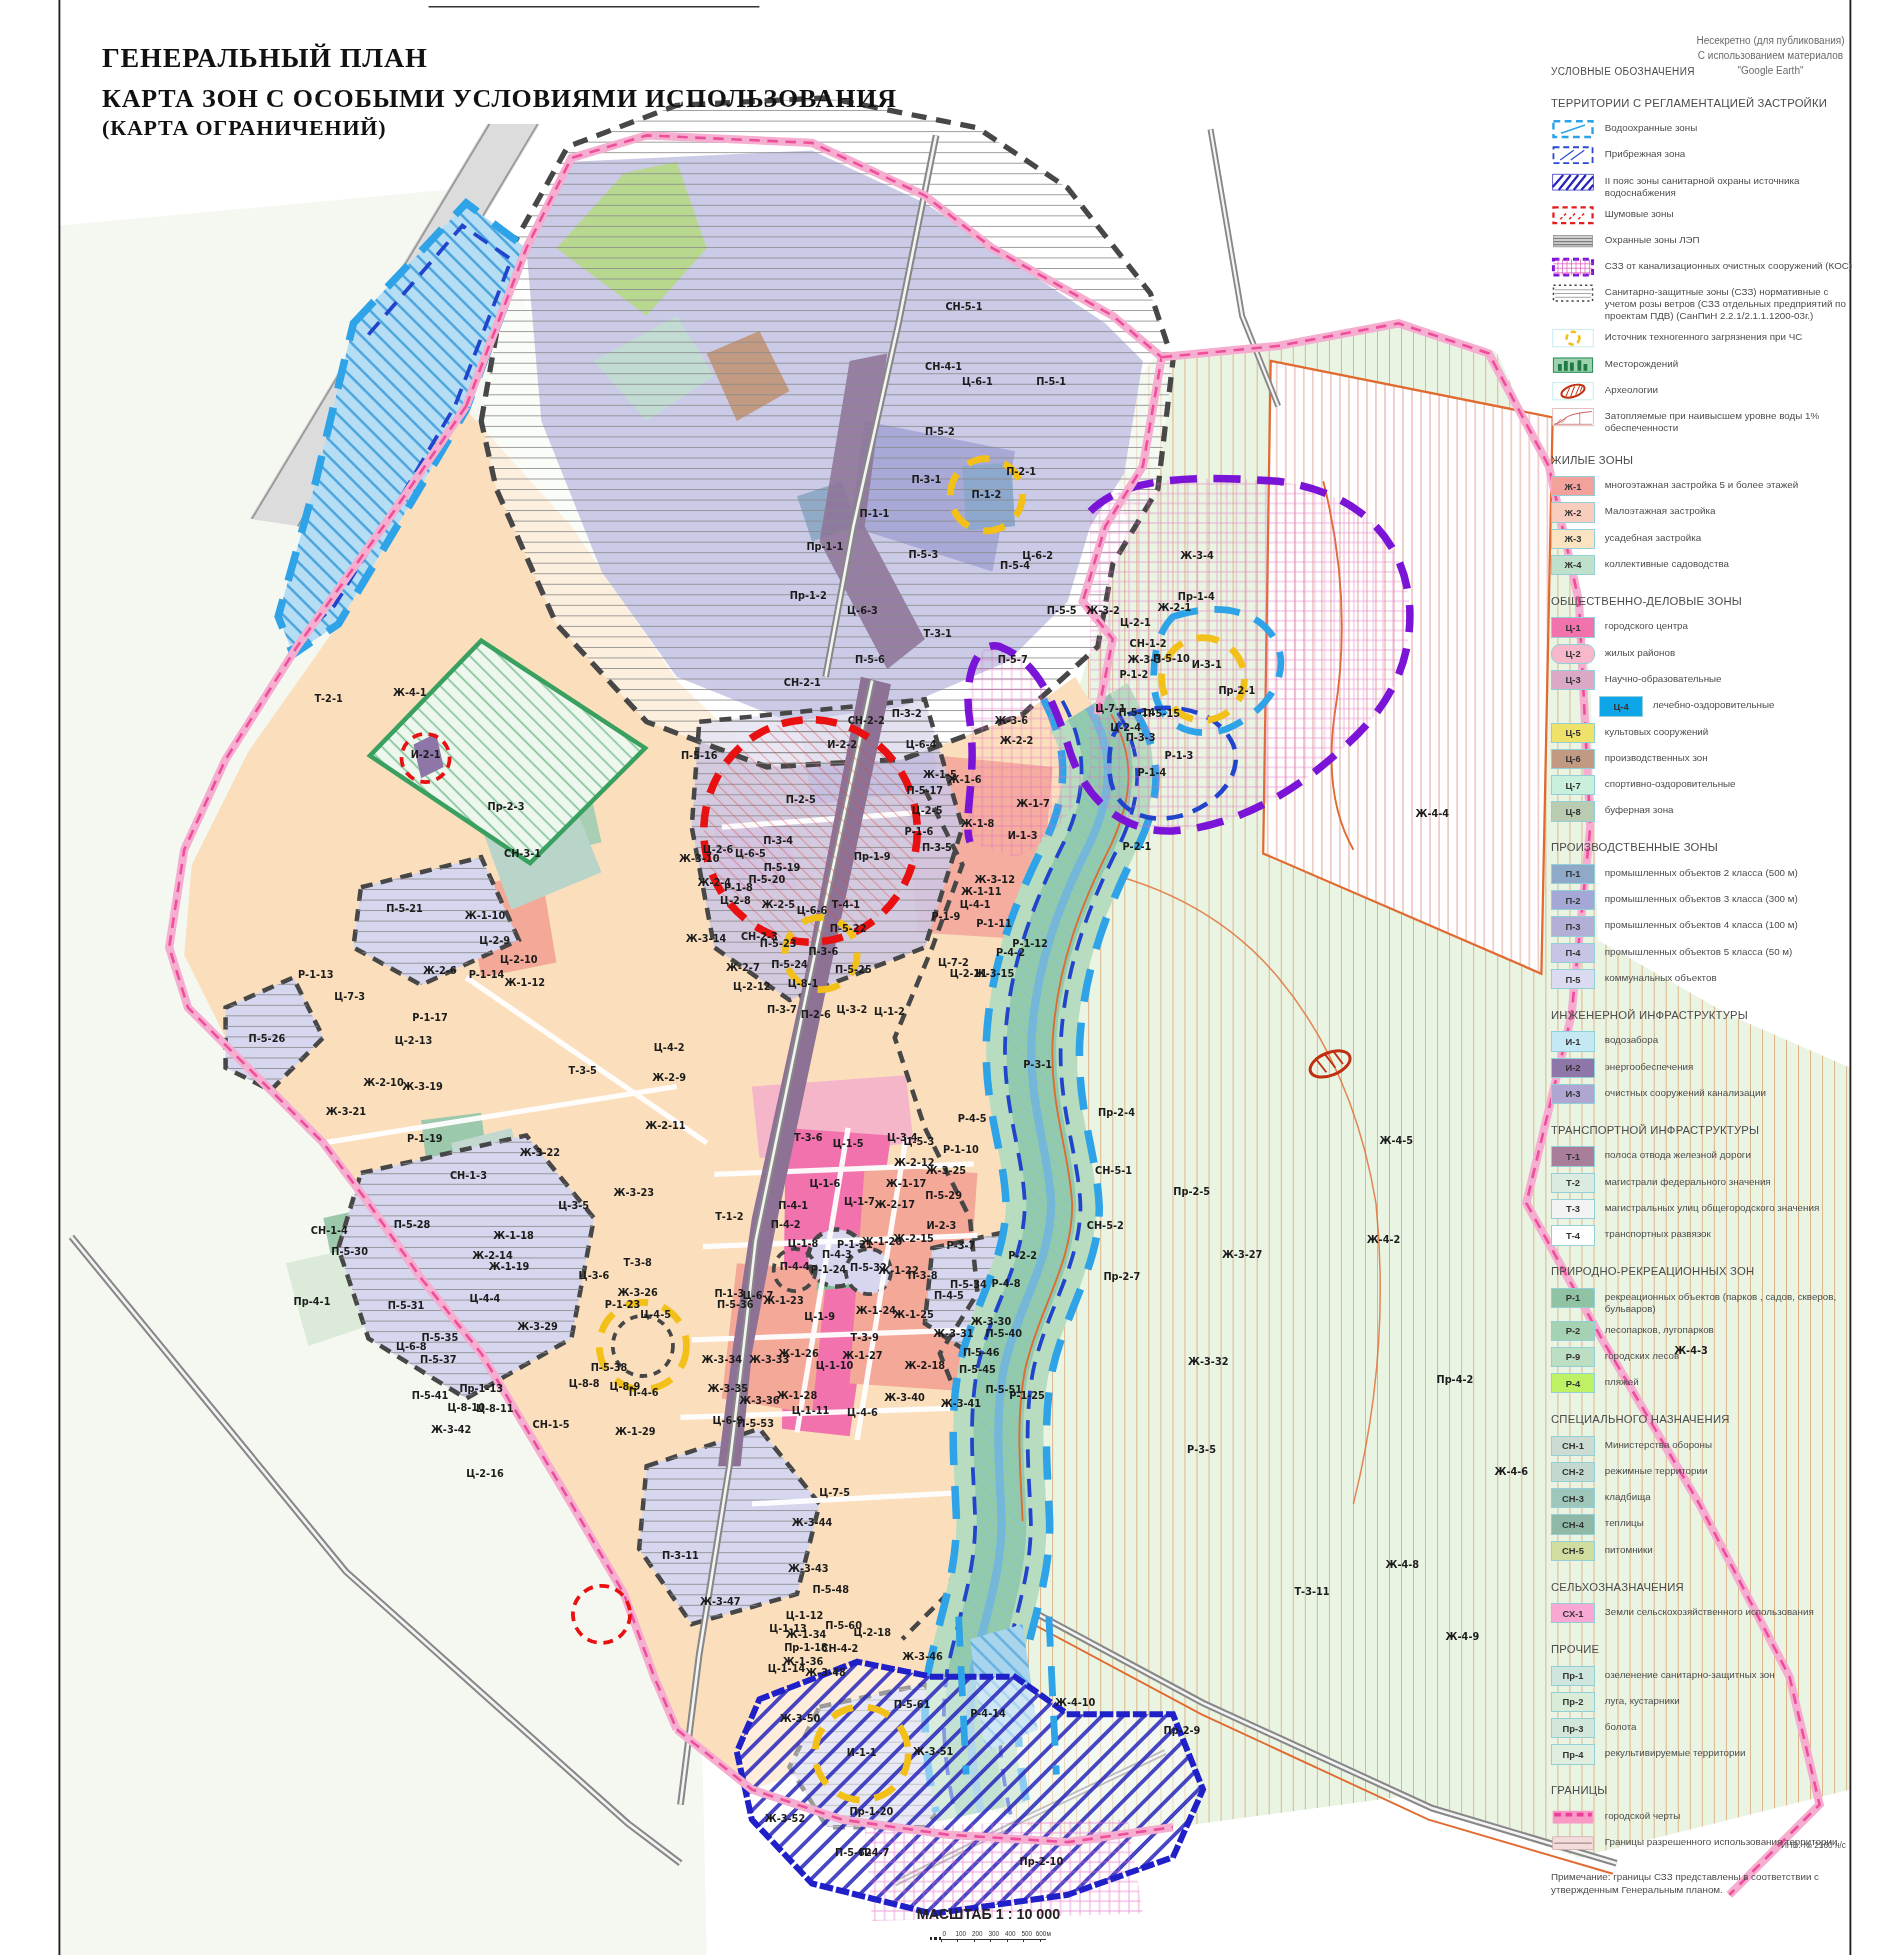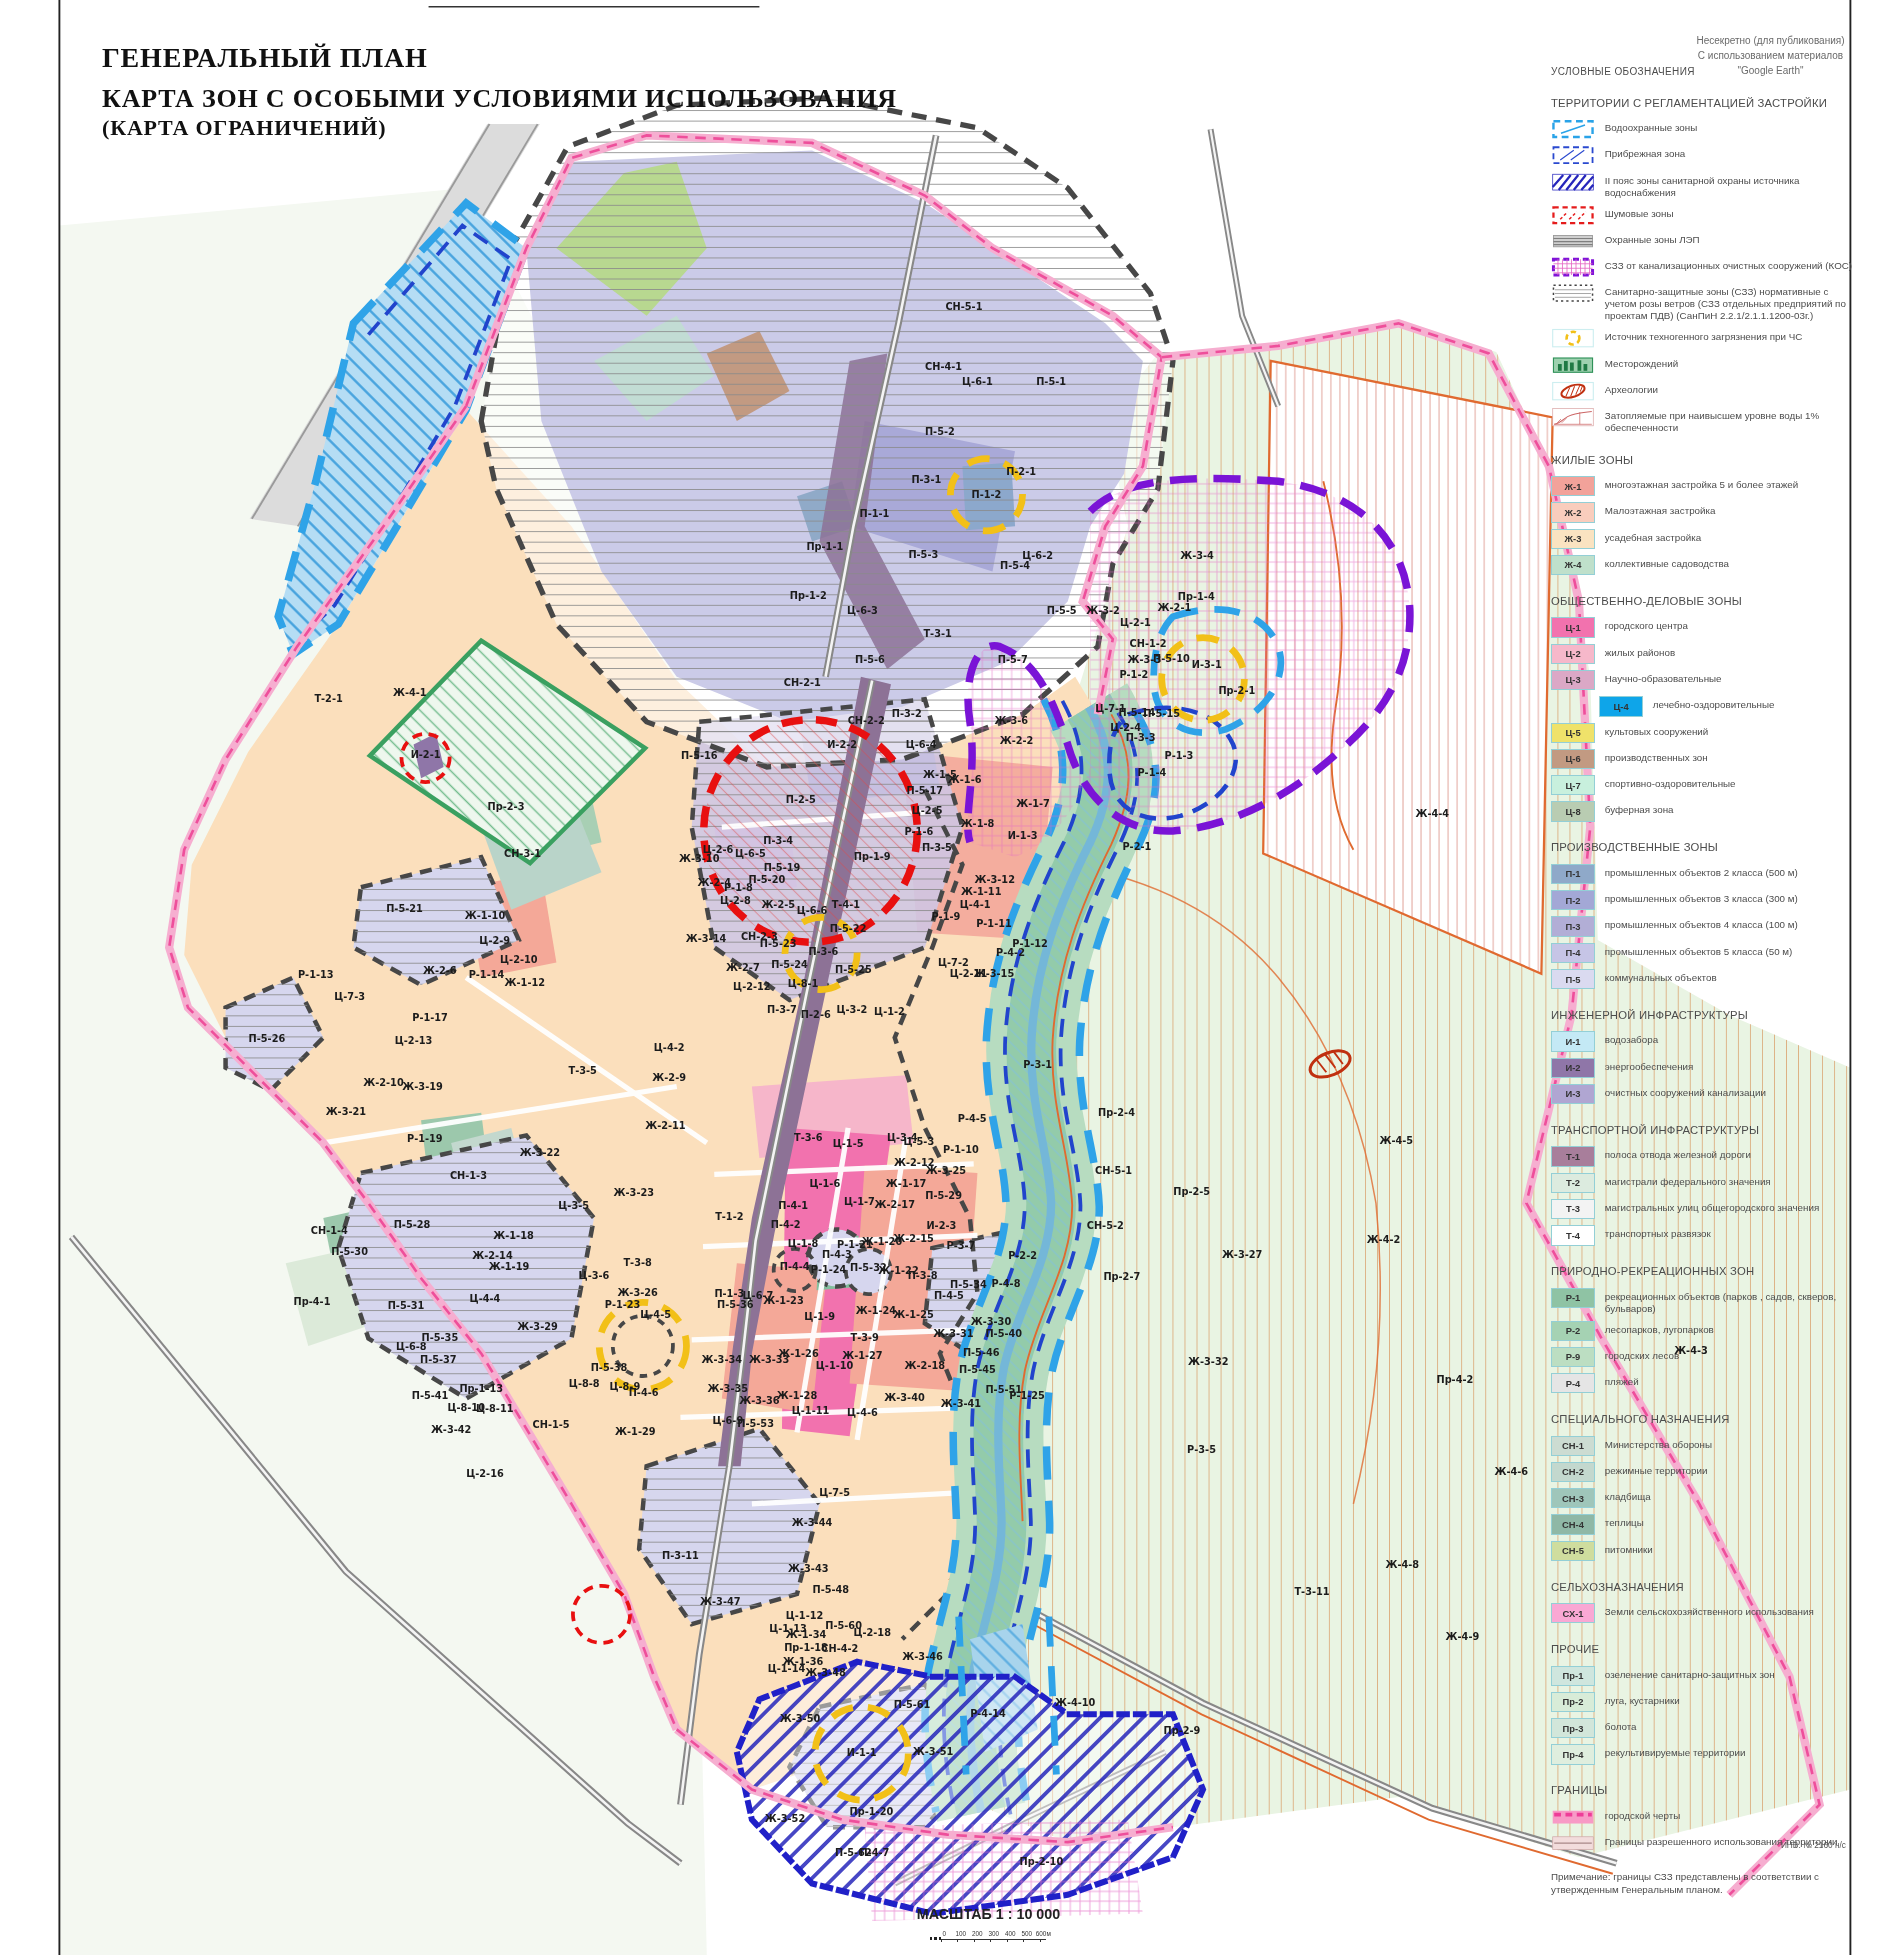--- a/index.html
+++ b/index.html
@@ -679,21 +679,21 @@
         </div>
         <div class="lg-section">
           <div class="lg-section-h">ОБЩЕСТВЕННО-ДЕЛОВЫЕ ЗОНЫ</div>
           <div class="lg-item">
             <span class="lg-swatch zone" style="background: rgb(242, 114, 174);">
               <span class="code">Ц-1</span>
             </span>
             <span class="lg-label">городского центра</span>
           </div>
           <div class="lg-item">
-            <span class="lg-swatch zone" style="background: rgb(246, 184, 202);">
+            <span class="lg-swatch zone" style="background: rgb(246, 184, 202); border-radius: 9px;">
               <span class="code">Ц-2</span>
             </span>
             <span class="lg-label">жилых районов</span>
           </div>
           <div class="lg-item">
             <span class="lg-swatch zone" style="background: rgb(219, 168, 198);">
               <span class="code">Ц-3</span>
             </span>
             <span class="lg-label">Научно-образовательные</span>
           </div>
@@ -823,21 +823,21 @@
             </span>
             <span class="lg-label">лесопарков, лугопарков</span>
           </div>
           <div class="lg-item">
             <span class="lg-swatch zone" style="background: rgb(188, 222, 194);">
               <span class="code">Р-9</span>
             </span>
             <span class="lg-label">городских лесов</span>
           </div>
           <div class="lg-item">
-            <span class="lg-swatch zone" style="background: #e5e5e5;">
+            <span class="lg-swatch zone" style="background: #bef264;">
               <span class="code">Р-4</span>
             </span>
             <span class="lg-label">пляжей</span>
           </div>
         </div>
         <div class="lg-section">
           <div class="lg-section-h">СПЕЦИАЛЬНОГО НАЗНАЧЕНИЯ</div>
           <div class="lg-item">
             <span class="lg-swatch zone" style="background: rgb(204, 220, 210);">
               <span class="code">СН-1</span>

